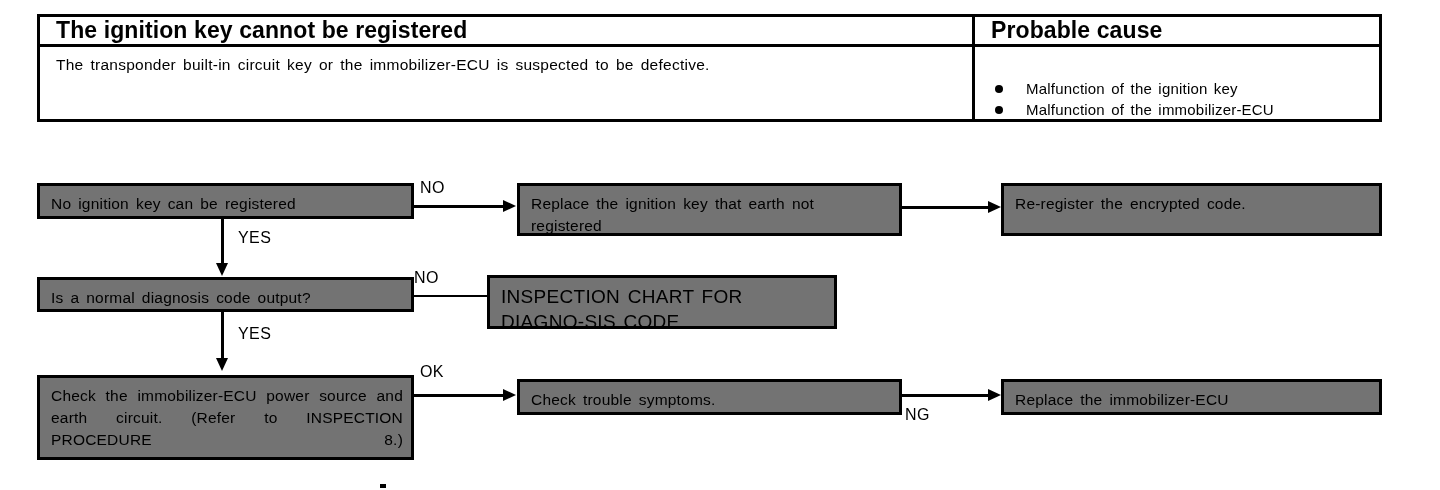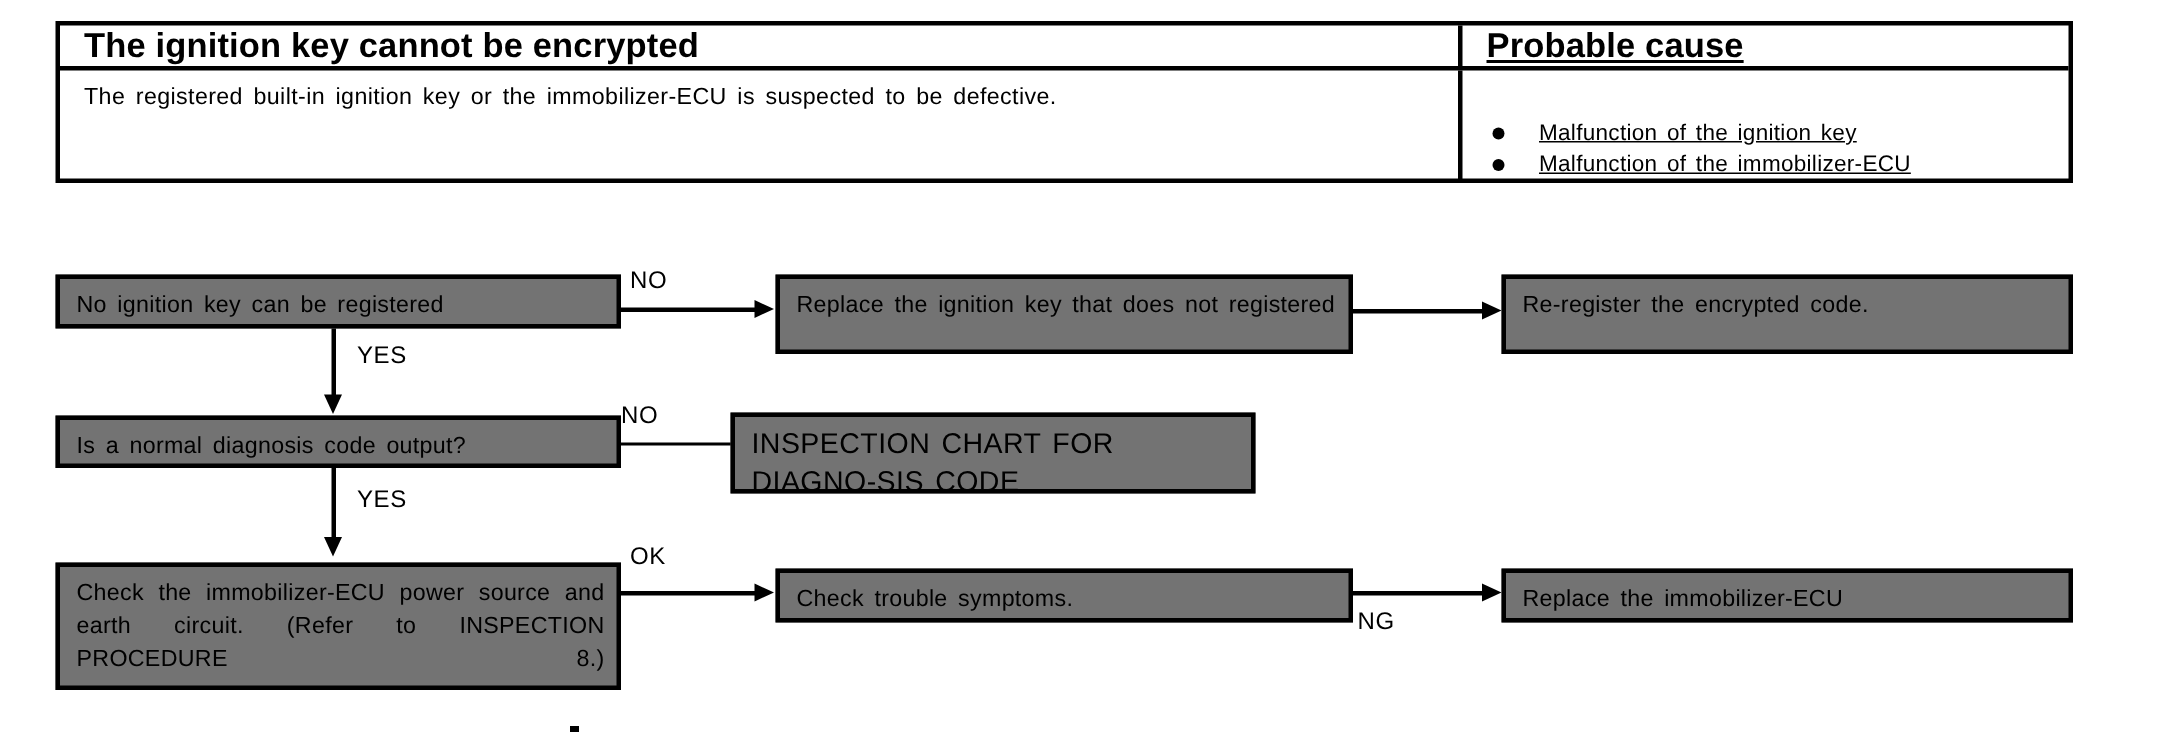--- a/index.html
+++ b/index.html
@@ -44,21 +44,20 @@
     box-sizing: border-box;
     border-right: 3px solid #000;
     display: flex;
     align-items: center;
   }
   .cell-right {
     flex: 1;
     box-sizing: border-box;
     display: flex;
     align-items: center;
-    text-decoration: underline;
   }
   .sym-head-row .cell-left,
   .sym-head-row .cell-right {
     align-items: center;
   }
   .head-text {
     font-size: 23px;
     font-weight: bold;
     letter-spacing: 0.1px;
     padding-left: 16px;
@@ -162,50 +161,50 @@
     background: #000;
   }
 </style>
 </head>
 <body>
 
 <div class="sym-table">
 
   <div class="sym-head-row">
     <div class="cell-left">
-      <span class="head-text">The ignition key cannot be encrypted</span>
+      <span class="head-text">The ignition key cannot be registered</span>
     </div>
     <div class="cell-right">
       <span class="head-text">Probable cause</span>
     </div>
   </div>
 
   <div class="sym-body-row">
     <div class="cell-left">
-      <span class="body-text">The registered built-in ignition key or the immobilizer-ECU is suspected to be defective.</span>
+      <span class="body-text">The transponder built-in circuit key or the immobilizer-ECU is suspected to be defective.</span>
     </div>
     <div class="cell-right">
       <ul class="cause-list">
         <li>Malfunction of the ignition key</li>
         <li>Malfunction of the immobilizer-ECU</li>
       </ul>
     </div>
   </div>
 </div>
 
 <div class="fbox" style="left:37px; top:183px; width:377px; height:36px;">
   <div class="ftext">No ignition key can be registered</div>
 </div>
 
 <div class="blabel" style="left:420px; top:179px;">NO</div>
 <div class="hline" style="left:414px; top:205px; width:90px; height:3px;"></div>
 <div class="arrow-r" style="left:503px; top:200px;"></div>
 
 <div class="fbox" style="left:517px; top:183px; width:385px; height:53px;">
-  <div class="ftext">Replace the ignition key that does not registered</div>
+  <div class="ftext">Replace the ignition key that earth not registered</div>
 </div>
 
 <div class="hline" style="left:902px; top:206px; width:87px; height:3px;"></div>
 <div class="arrow-r" style="left:988px; top:201px;"></div>
 
 <div class="fbox" style="left:1001px; top:183px; width:381px; height:53px;">
   <div class="ftext">Re-register the encrypted code.</div>
 </div>
 
 <div class="vline" style="left:221px; top:219px; width:3px; height:46px;"></div>

